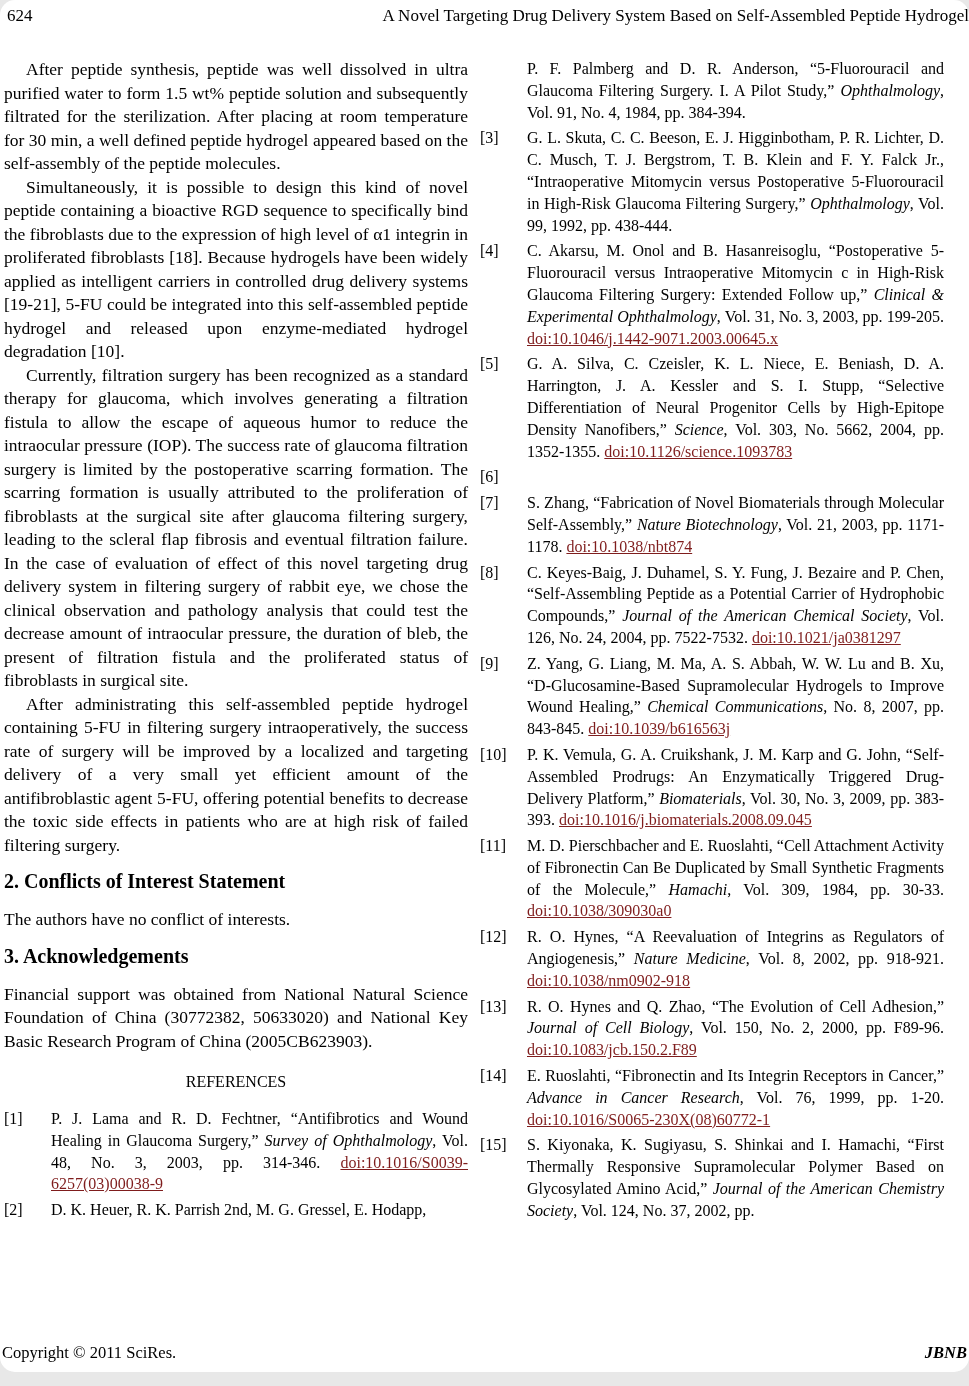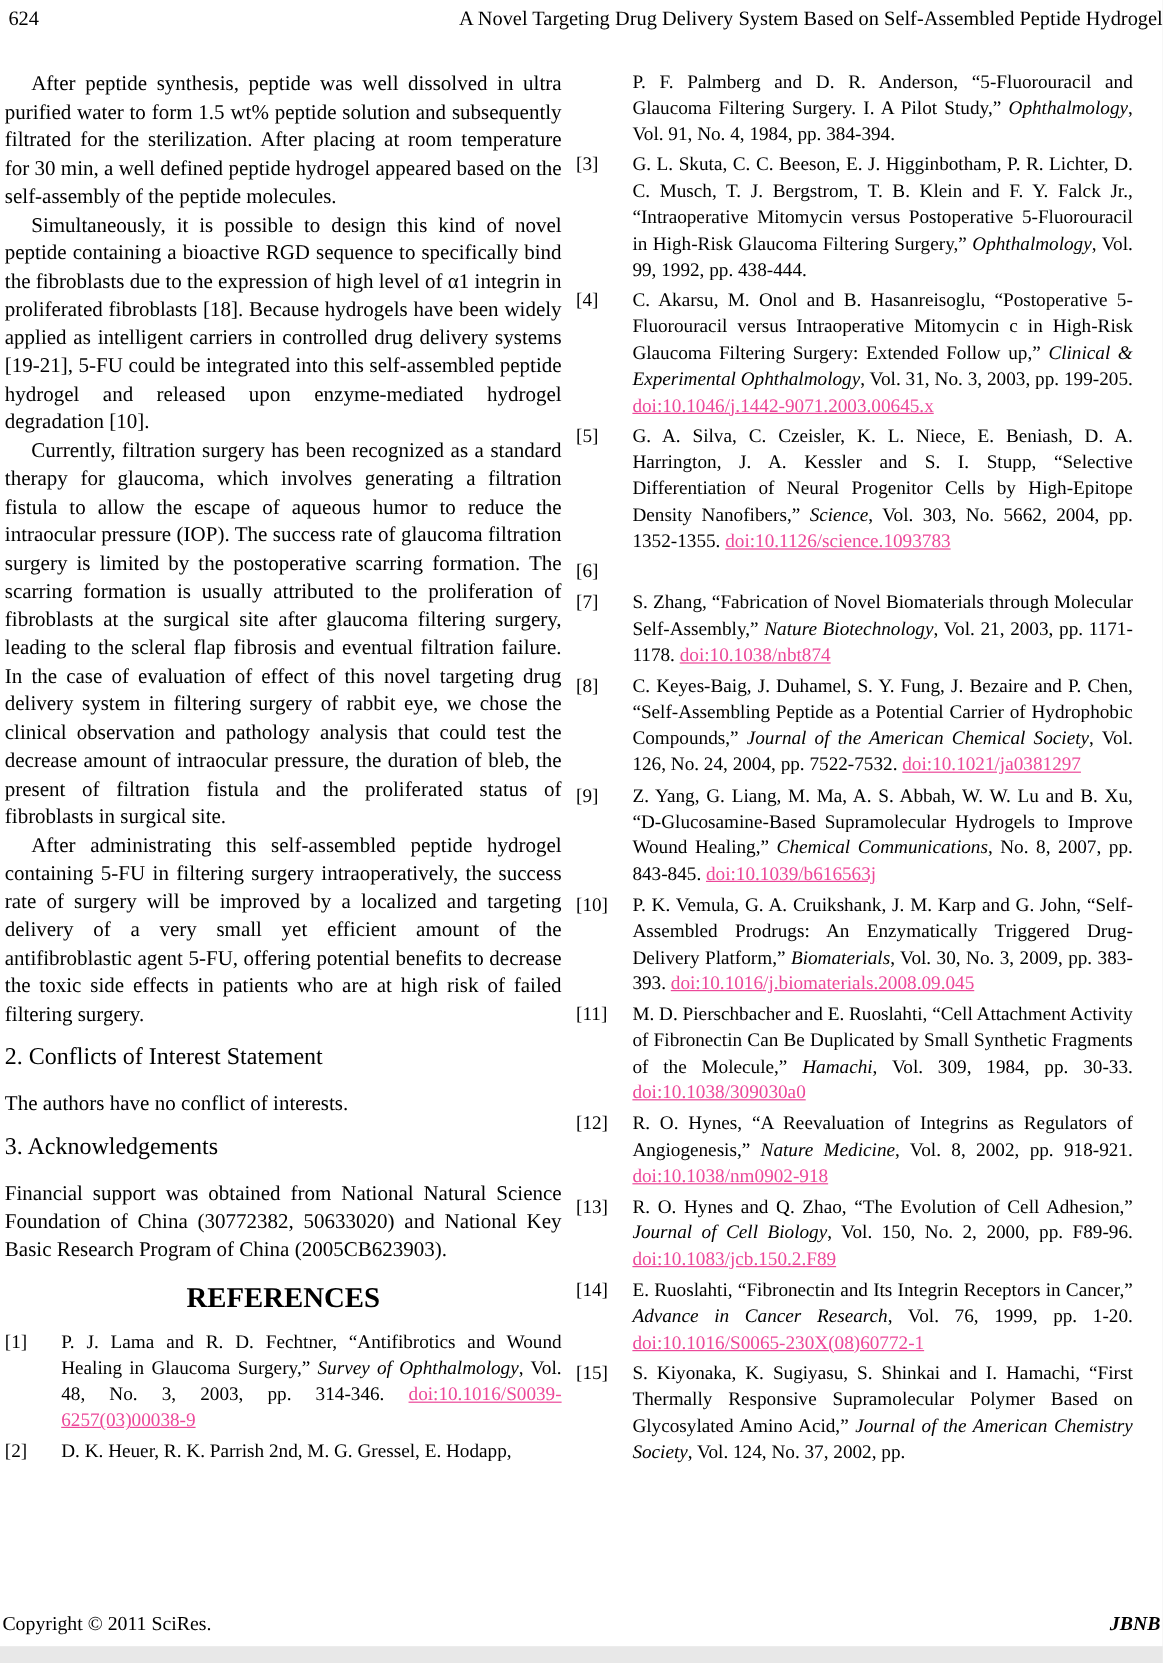--- a/index.html
+++ b/index.html
@@ -1,45 +1,45 @@
 <!DOCTYPE html>
 <html><head>
 <meta charset="utf-8">
 <style>
   html,body{margin:0;padding:0;background:#e8e8e8;}
   .page{
     position:relative;
     width:969px;height:1372px;
     background:#ffffff;color:#000;
     font-family:"Liberation Serif","DejaVu Serif",serif;
-    overflow:hidden;margin:0 auto;
+    overflow:hidden;margin:0 auto;border-radius:15px;
   }
   .page-header{position:relative;padding-top:6px;height:26px;font-size:17px;}
   .page-number{position:absolute;left:7px;top:6px;}
   .paper-title{display:block;text-align:right;}
   .columns{display:flex;gap:12px;padding:0 4px;margin-top:26px;height:1292px;overflow:hidden;}
   .col{width:464px;}
   .col .body-par{
     margin:0;font-size:17.5px;line-height:23.5px;
     text-align:justify;text-indent:22px;
   }
   .col .noindent{text-indent:0;}
   .sec-heading{
-    font-size:20px;font-weight:normal;margin:12px 0 15px;
+    font-size:20px;font-weight:bold;margin:12px 0 15px;
     text-align:left;line-height:24px;
   }
   .refs-heading{
-    font-size:24px;font-weight:bold;margin:17px 0 14px;
+    font-size:16px;font-weight:normal;margin:17px 0 14px;
     text-align:center;line-height:24px;
   }
   .ref{display:flex;margin:0 0 4px;font-size:16px;line-height:21.8px;}
   .ref-num{width:47px;flex:none;}
   .ref-body{flex:1;text-align:justify;}
   .it{font-style:italic;}
-  .doi-link{color:#ec4899;text-decoration:underline;cursor:pointer;}
+  .doi-link{color:#7f1d1d;text-decoration:underline;cursor:pointer;}
   .page-footer{
     position:absolute;bottom:9px;left:0;right:0;
     display:flex;justify-content:space-between;
     padding:0 2px;font-size:16.5px;
   }
   .journal-abbr{font-weight:bold;font-style:italic;}
 </style>
 </head>
 <body>
 

